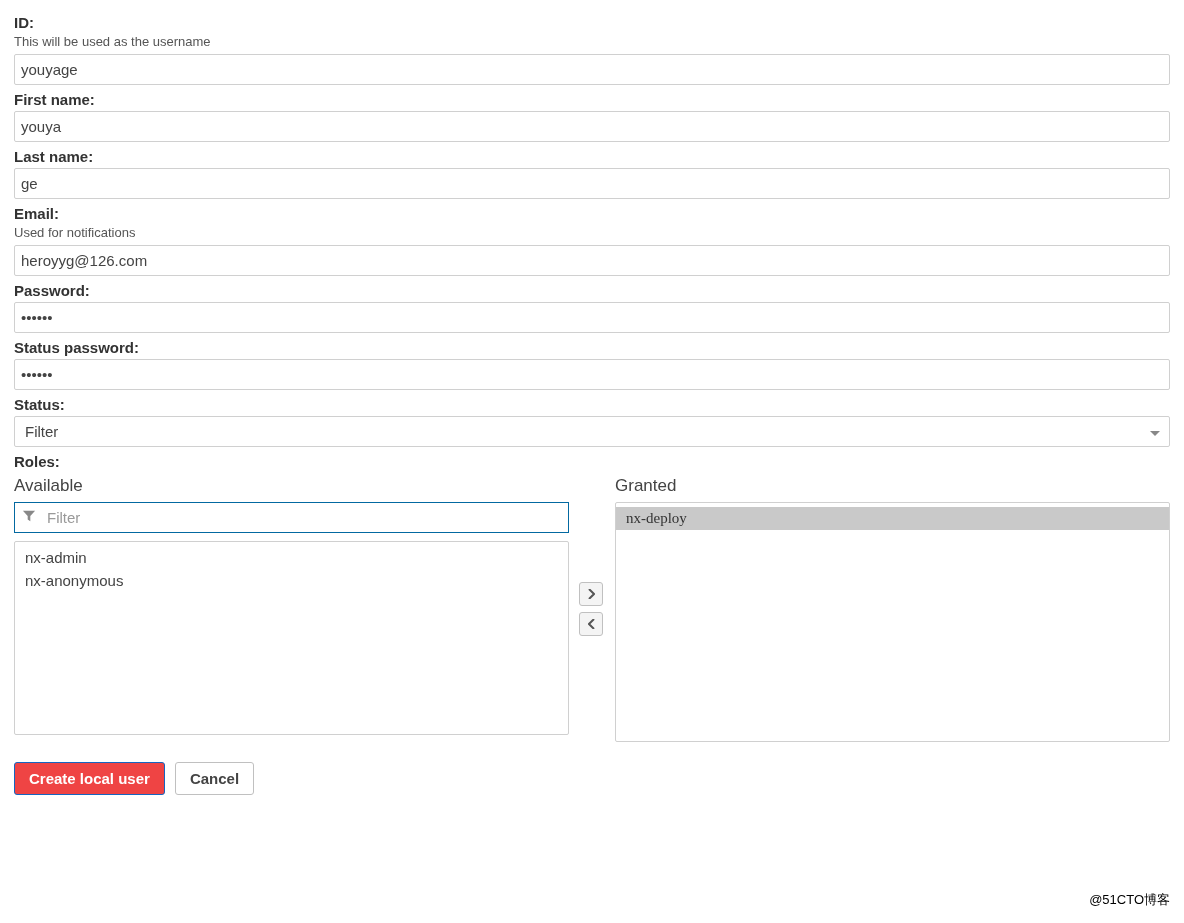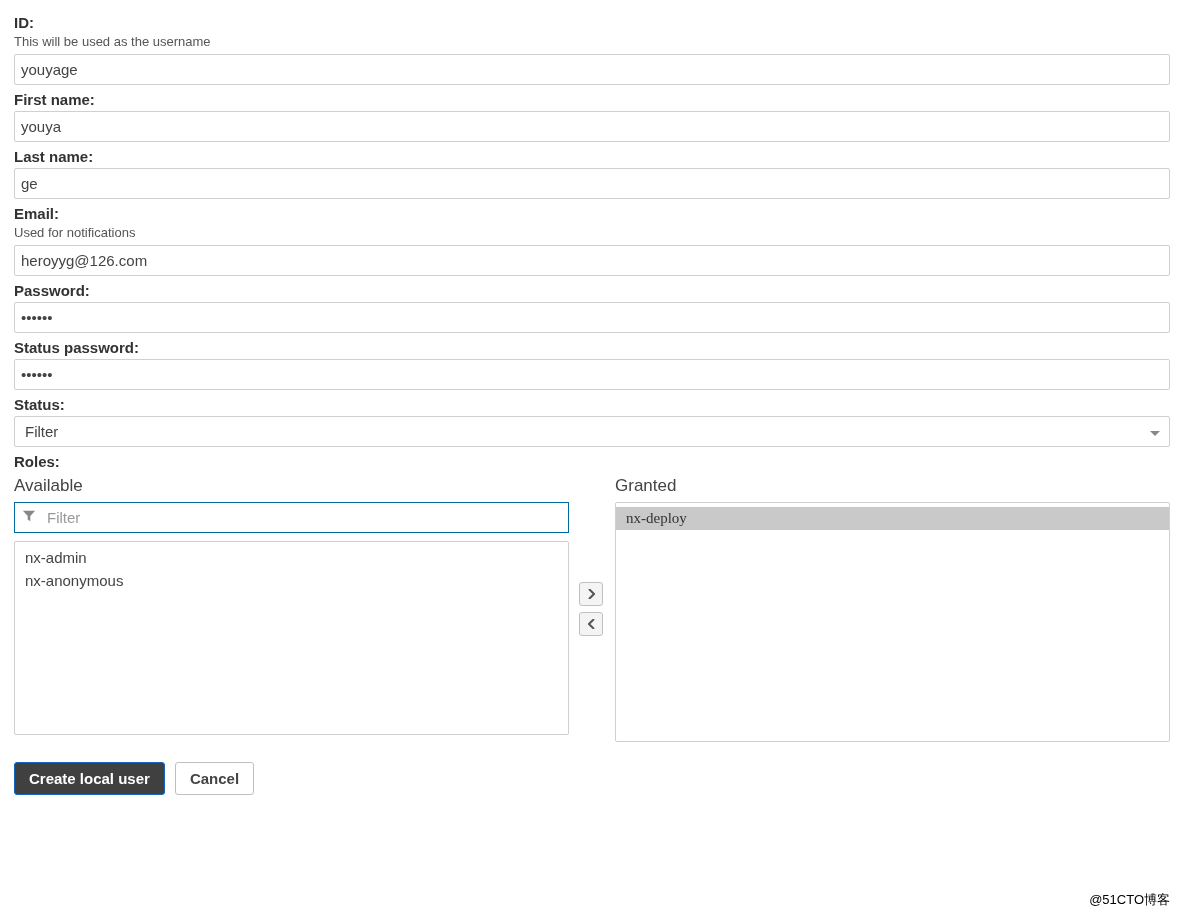--- a/index.html
+++ b/index.html
@@ -153,21 +153,21 @@
     .btn {
       padding: 7px 14px;
       border-radius: 3px;
       font-size: 15px;
       font-weight: 600;
       cursor: pointer;
       border: 1px solid transparent;
       font-family: inherit;
     }
     .btn-primary {
-      background: #404040;
+      background: #ef4444;
       color: #fff;
       border-color: #1565c0;
     }
     .btn-secondary {
       background: #fff;
       color: #444;
       border-color: #c0c0c0;
     }
     .watermark {
       position: fixed;

